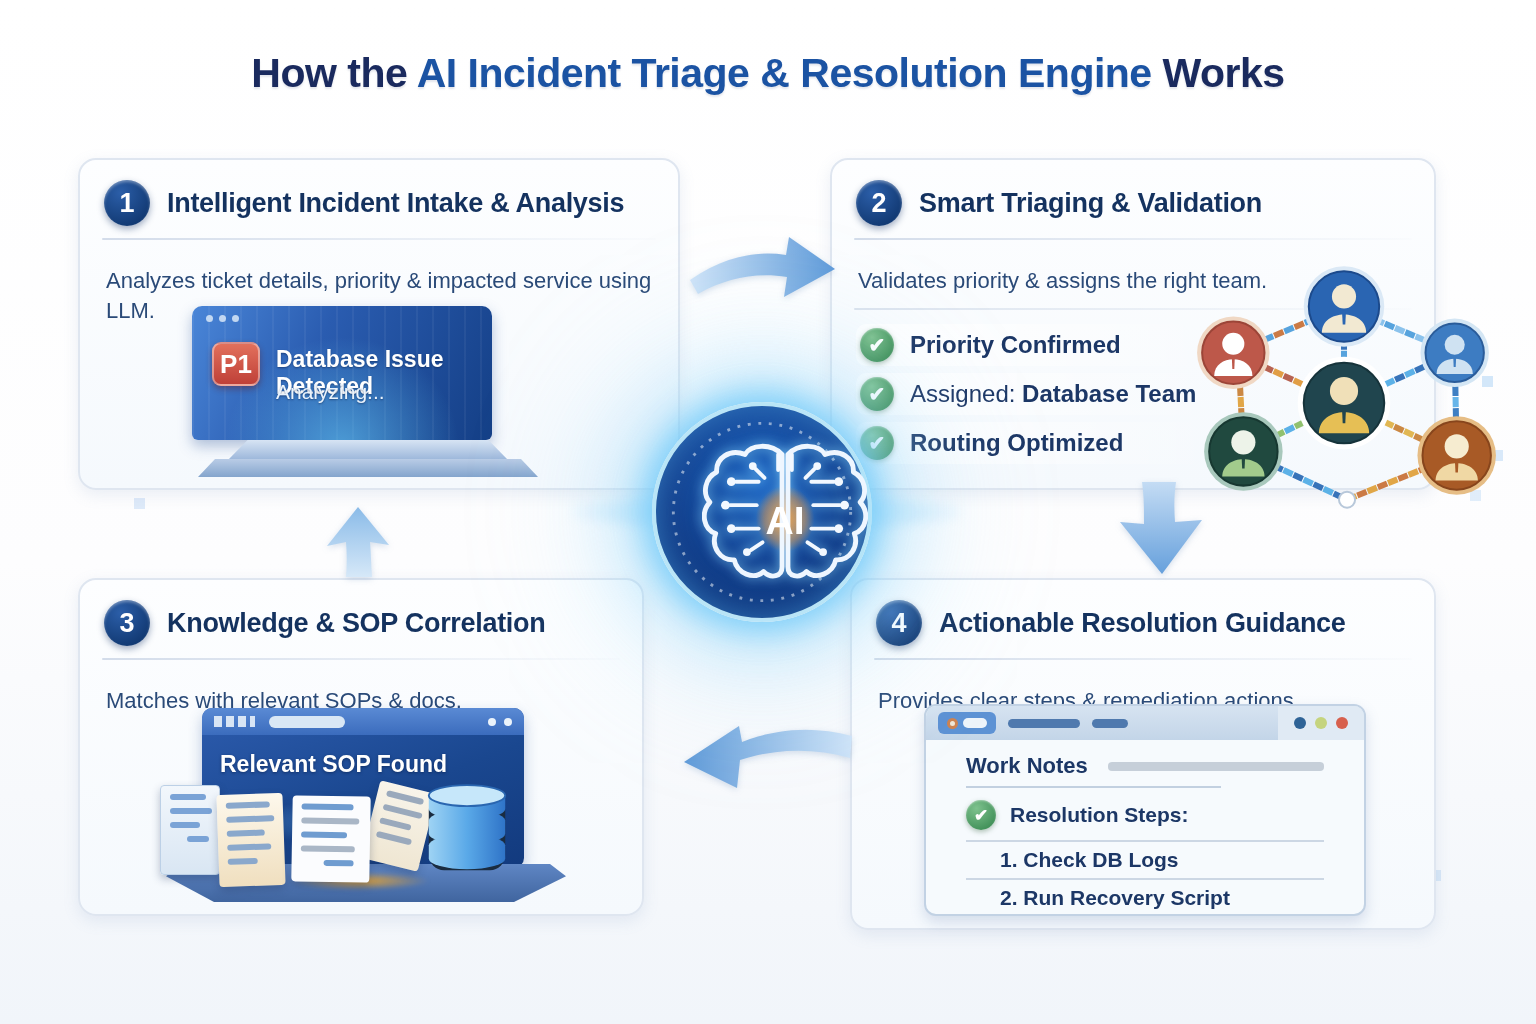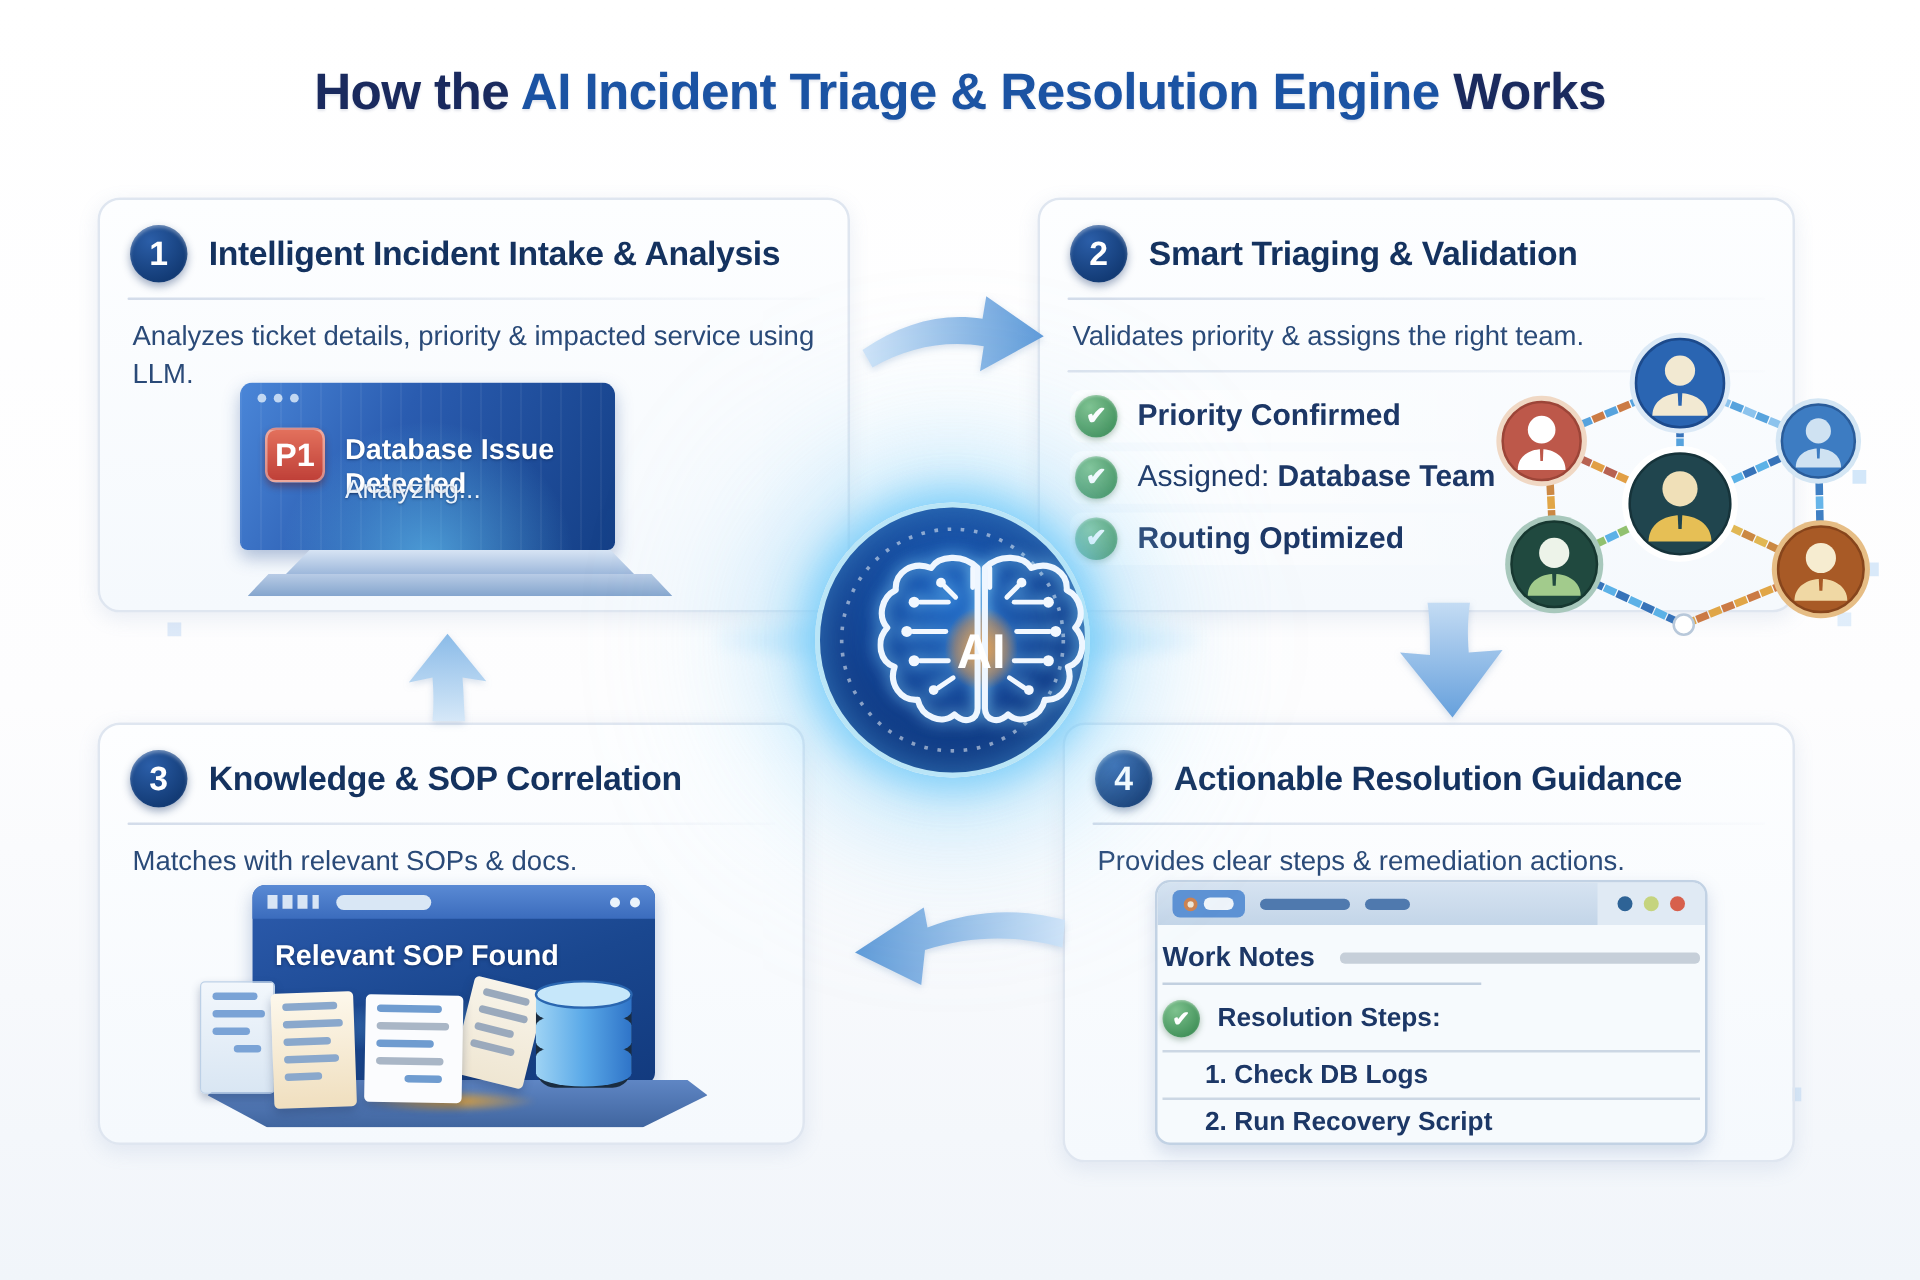--- a/index.html
+++ b/index.html
@@ -30,21 +30,21 @@
   .badge{
     width:46px; height:46px; border-radius:50%; flex:0 0 46px;
     background:radial-gradient(circle at 35% 28%,#2b5ea8,#123a74 75%);
     color:#fff; font-size:27px; font-weight:700;
     display:flex; align-items:center; justify-content:center;
     box-shadow:0 3px 7px rgba(18,48,100,.4), inset 0 2px 3px rgba(255,255,255,.35);
   }
   .panel-title{ font-size:27px; font-weight:700; color:#14325f; letter-spacing:-0.3px; }
   .head-divider{ height:2px; margin:0 22px; border-radius:2px;
     background:linear-gradient(90deg,#d3dcea,rgba(211,220,234,.05)); }
-  .panel-desc{ padding:14px 26px 0; font-size:22px; font-weight:500; color:#2a4a78; line-height:1.35; }
+  .panel-desc{ padding:14px 26px 0; font-size:22px; font-weight:500; color:#2a4a78; line-height:1.35;margin-top:12px; }
   .sub-divider{ height:2px; margin:12px 22px 0; border-radius:2px;
     background:linear-gradient(90deg,#dbe3ee,rgba(219,227,238,.05)); }
   
   .monitor{
     position:absolute; left:112px; top:146px; width:300px; height:134px;
     border-radius:10px 10px 6px 6px; overflow:hidden;
     background:
       radial-gradient(ellipse at 50% 105%, rgba(110,215,255,.55), transparent 55%),
       repeating-linear-gradient(90deg, rgba(255,255,255,.05) 0 2px, transparent 2px 16px),
       linear-gradient(115deg,#4a86d8 0%,#2a5cb0 40%,#143f86 100%);
@@ -175,21 +175,21 @@
     display:flex; align-items:center; justify-content:center; gap:5px; }
   .tb-chip .cdot{ width:11px; height:11px; border-radius:50%; background:#efe7d8; border:3px solid #cd8352; }
   .tb-chip .cpill{ width:24px; height:10px; border-radius:5px; background:#eef4fa; }
   .tb-dash{ height:9px; border-radius:5px; background:#4f79ae; }
   .tb-dash.d1{ width:72px; } .tb-dash.d2{ width:36px; }
   .tb-sp{ flex:1; }
   .tb-right{ width:86px; height:34px; background:#e0eaf4; display:flex; align-items:center;
     justify-content:center; gap:9px; }
   .tb-right i{ width:12px; height:12px; border-radius:50%; }
   .tb-right .b{ background:#2e6396; } .tb-right .g{ background:#c5d47e; } .tb-right .r{ background:#d7604d; }
-  .notes-body{ padding:13px 4px 0; }
+  .notes-body{ padding:13px 40px 0; }
   .notes-head{ display:flex; align-items:center; }
   .notes-heading{ font-size:22px; font-weight:700; color:#1c3766; }
   .notes-bar-line{ flex:1; height:9px; border-radius:4px; background:#c6cfd9; margin-left:20px; }
   .notes-underline{ width:255px; height:2px; background:#c2d0e0; margin-top:7px; }
   .res-row{ display:flex; align-items:center; gap:14px; margin-top:12px; }
   .res-row .check-icon{ width:30px; height:30px; flex-basis:30px; }
   .res-row .check-icon::before{ font-size:17px; }
   .res-label{ font-size:21px; font-weight:700; color:#1c3766; }
   .steps{ margin-top:10px; }
   .step-row{ border-top:2px solid #ccd7e4; padding:6px 0 6px 34px;

